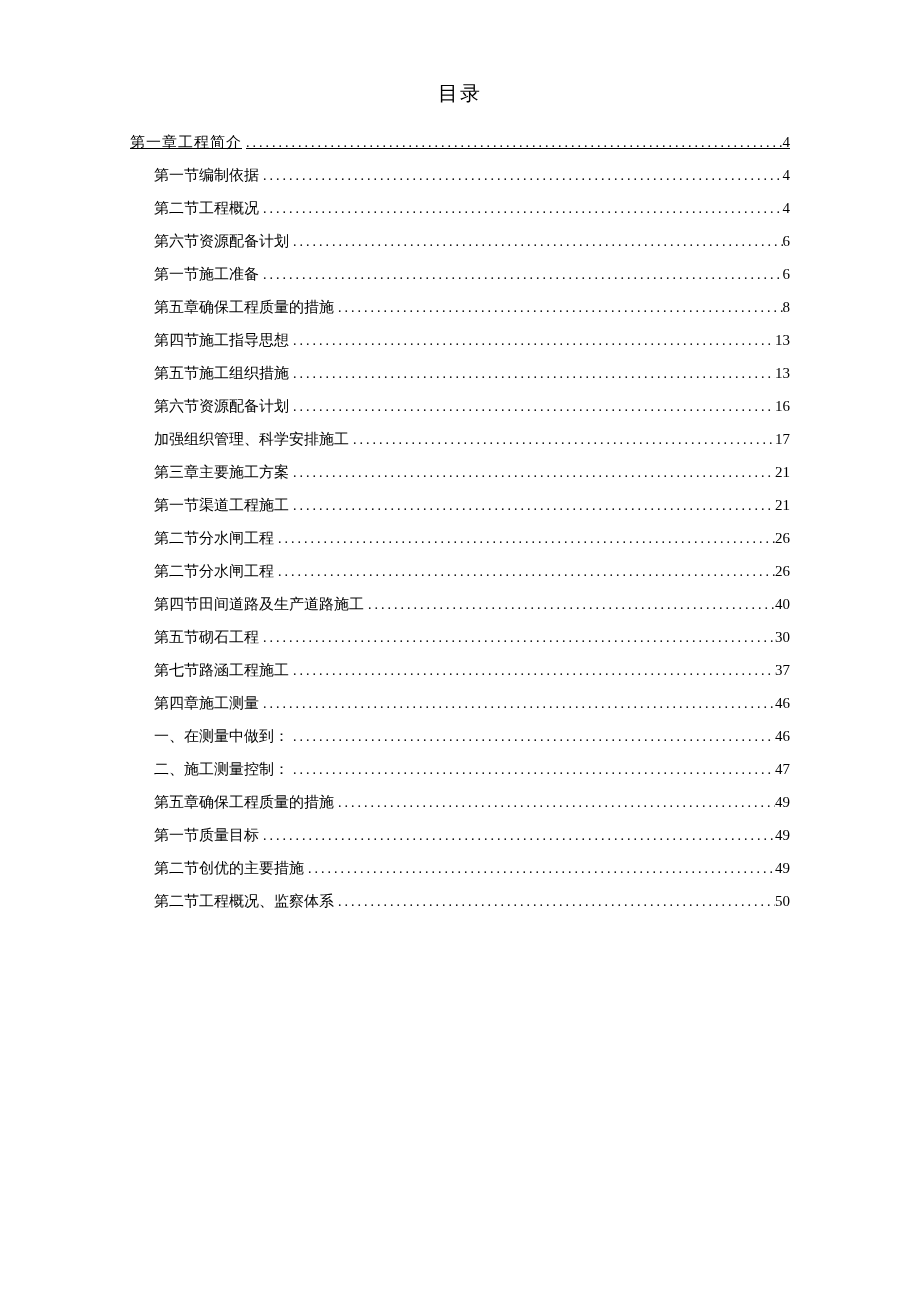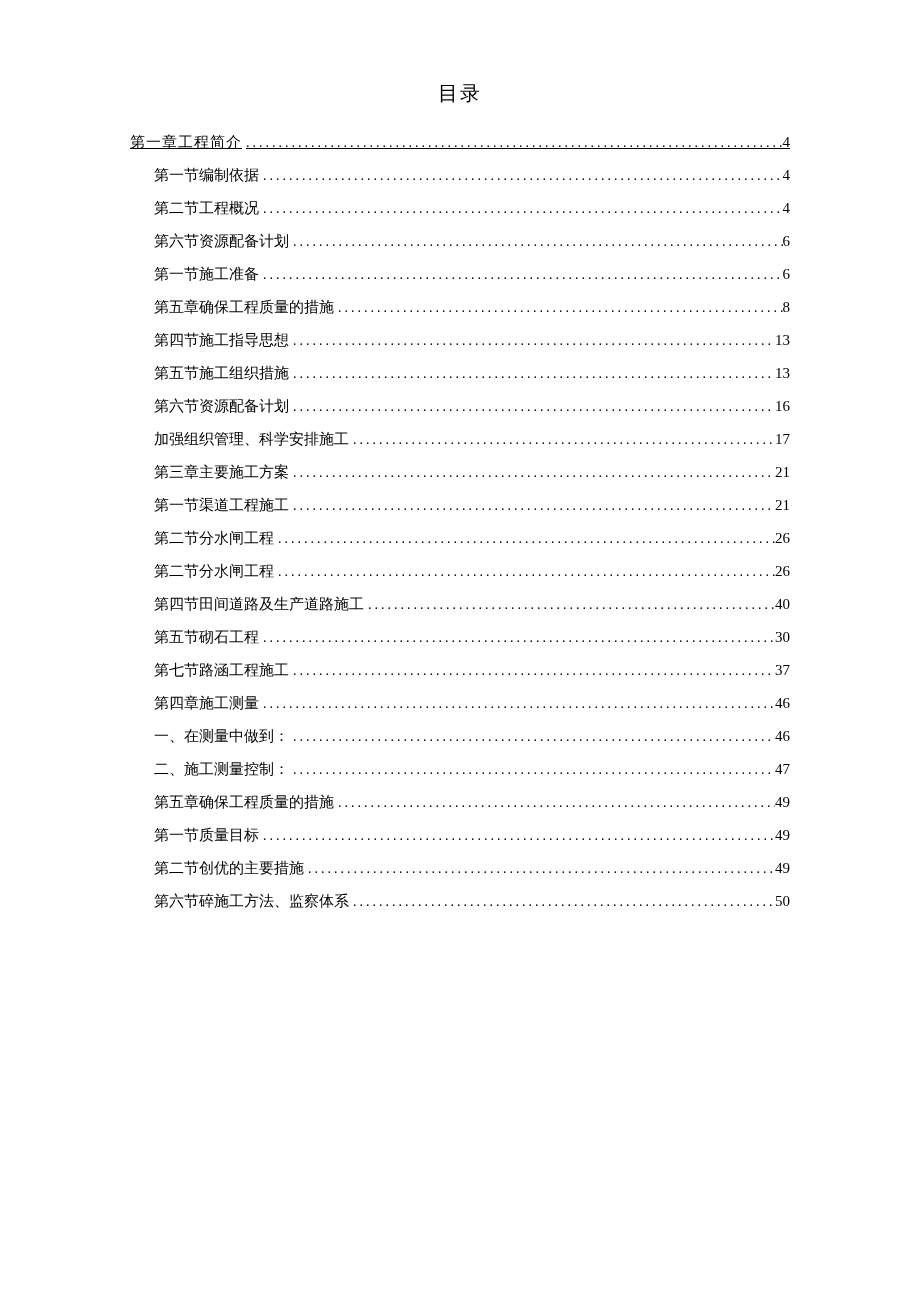--- a/index.html
+++ b/index.html
@@ -179,18 +179,18 @@
         <span class="toc-label">第一节质量目标</span>
         <span class="toc-dots"></span>
         <span class="toc-page">49</span>
       </div>
       <div class="toc-entry level-1">
         <span class="toc-label">第二节创优的主要措施</span>
         <span class="toc-dots"></span>
         <span class="toc-page">49</span>
       </div>
       <div class="toc-entry level-1">
-        <span class="toc-label">第六节碎施工方法、监察体系</span>
+        <span class="toc-label">第二节工程概况、监察体系</span>
         <span class="toc-dots"></span>
         <span class="toc-page">50</span>
       </div>
     </div>
 </div>
 
 </body></html>

